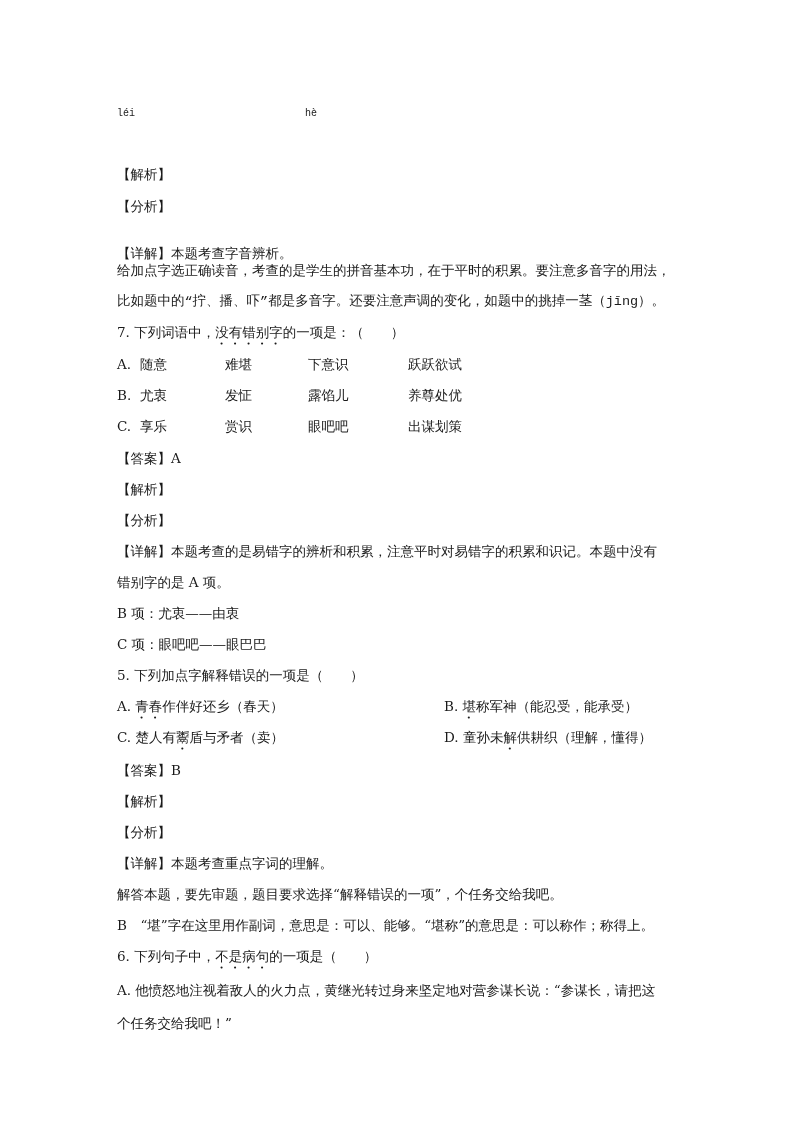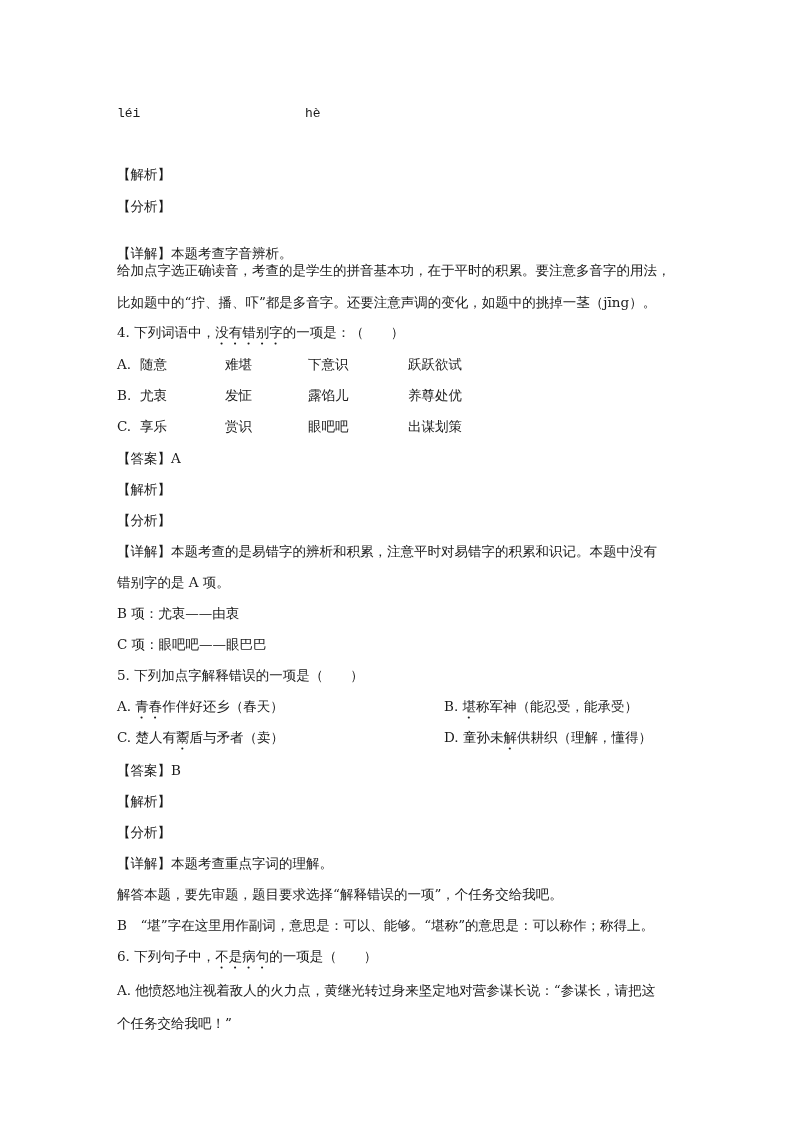--- a/index.html
+++ b/index.html
@@ -2,41 +2,41 @@
 <html><head>
 <meta charset="utf-8">
 <style>
   html, body { margin: 0; padding: 0; background: #ffffff; }
   body {
     width: 793px; height: 1122px; position: relative; overflow: hidden;
     font-family: "DejaVu Serif", "Liberation Serif", serif;
     color: #1a1a1a; font-size: 13.5px;
   }
   .line { position: absolute; left: 117px; white-space: nowrap; line-height: 20px; }
-  .pinyin { font-family: "Liberation Mono", "DejaVu Sans Mono", monospace; font-size: 13px; }
+  .pinyin { font-family: "Liberation Mono", "DejaVu Sans Mono", monospace; font-size: 10px; }
   .py2 { position: absolute; left: 188px; }
   .opt { position: absolute; white-space: nowrap; line-height: 20px; }
   .dot { text-emphasis: dot; -webkit-text-emphasis: dot; text-emphasis-position: under right; -webkit-text-emphasis-position: under; }
 </style>
 </head>
 <body>
 
 <div class="line pinyin" style="top:104px;">
   <span>léi</span>
   <span class="py2">hè</span>
 </div>
 
 <div class="line" style="top:164px;">【解析】</div>
 <div class="line" style="top:196px;">【分析】</div>
 <div class="line" style="top:243px;text-align:right;">【详解】本题考查字音辨析。</div>
 <div class="line" style="top:260px;">给加点字选正确读音，考查的是学生的拼音基本功，在于平时的积累。要注意多音字的用法，</div>
-<div class="line" style="top:292px;">比如题中的“拧、播、吓”都是多音字。还要注意声调的变化，如题中的挑掉一茎（jīng）。</div>
+<div class="line" style="top:292px;font-family:Liberation Mono, monospace;">比如题中的“拧、播、吓”都是多音字。还要注意声调的变化，如题中的挑掉一茎（jīng）。</div>
 
 <div class="line" style="top:322px;">
-  <span>4. 下列词语中，</span><span class="dot">没有错别字</span><span>的一项是：（　　）</span>
+  <span>7. 下列词语中，</span><span class="dot">没有错别字</span><span>的一项是：（　　）</span>
 </div>
 
 <div>
   <div class="opt" style="top:354px;left:117px;">A.</div>
   <div class="opt" style="top:354px;left:140px;">随意</div>
   <div class="opt" style="top:354px;left:225px;">难堪</div>
   <div class="opt" style="top:354px;left:308px;">下意识</div>
   <div class="opt" style="top:354px;left:408px;">跃跃欲试</div>
 </div>
 <div>

